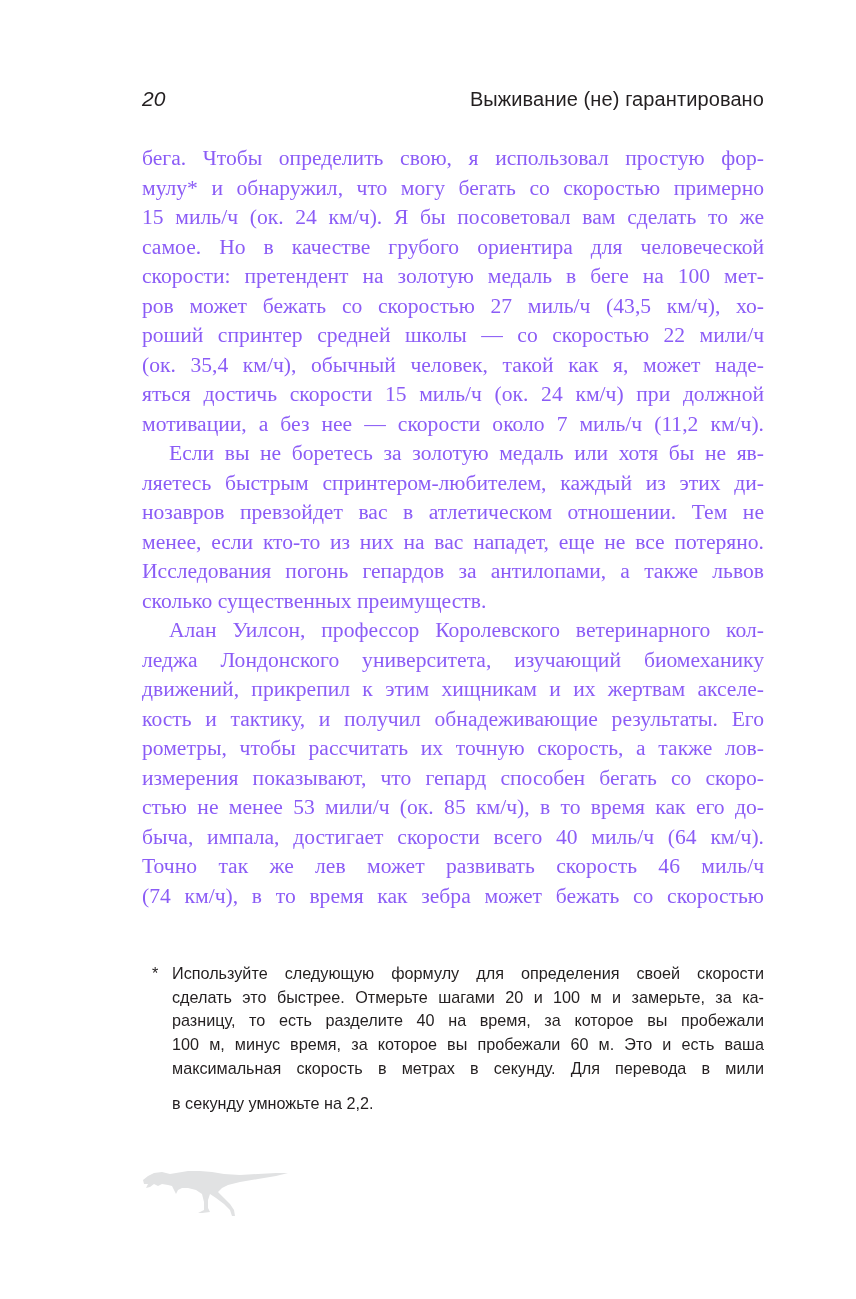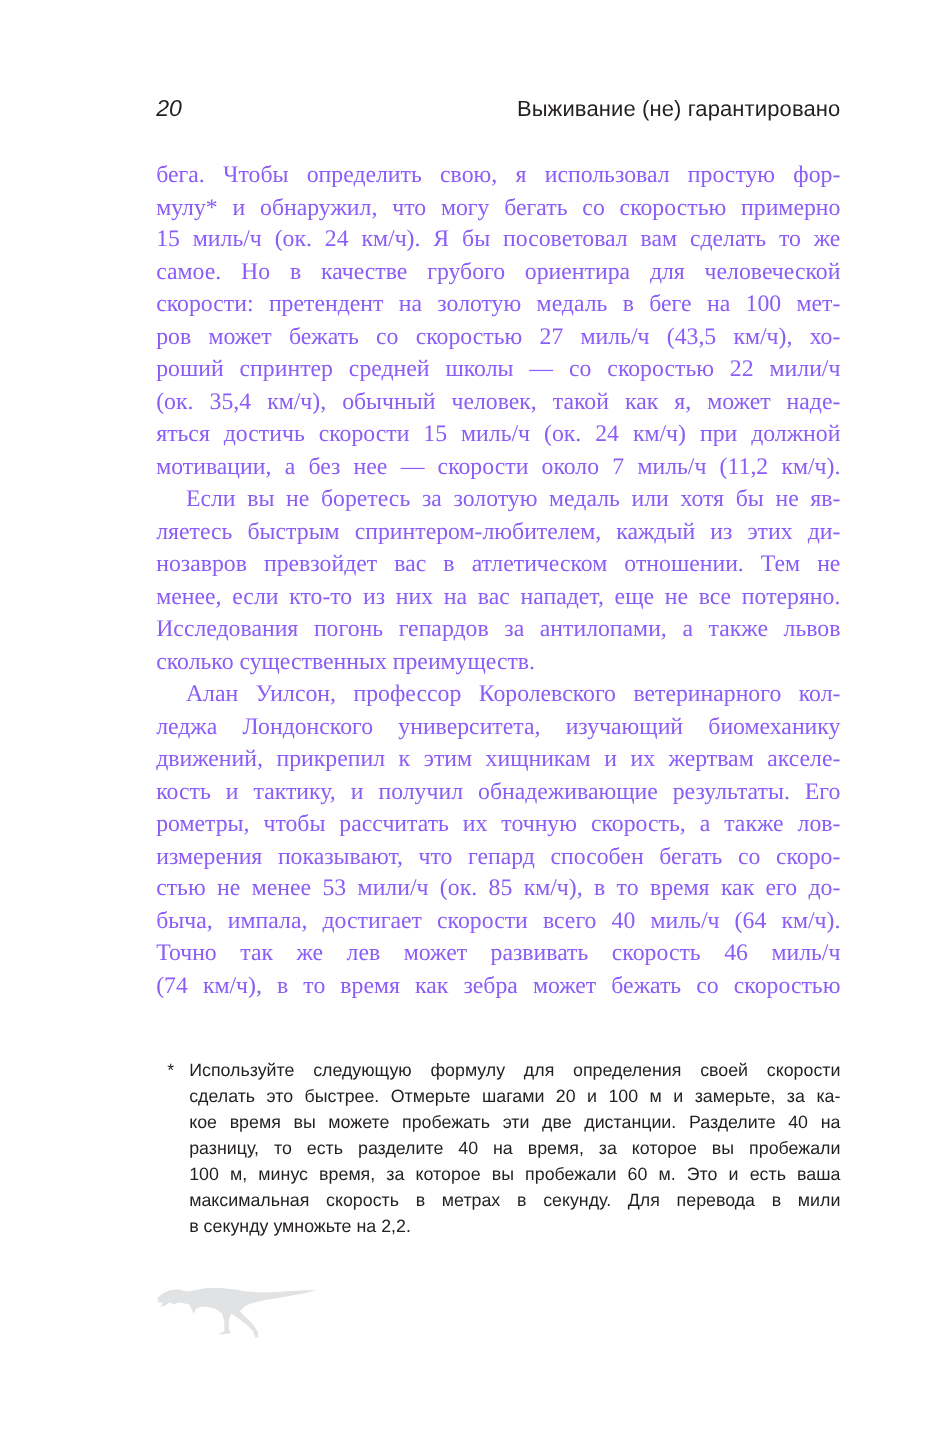--- a/index.html
+++ b/index.html
@@ -75,20 +75,21 @@
       display: block;
       white-space: nowrap;
       text-align: justify;
       text-align-last: justify;
       padding-left: 20px;
       height: 23.7px;
       position: relative;
     }
     .fn-line.last {
       text-align-last: left;
+      margin-top: 12px;
     }
     .fn-marker {
       position: absolute;
       left: 0;
       top: 0;
     }
     .dino {
       position: absolute;
       left: 140px;
       top: 1160px;
@@ -129,21 +130,20 @@
   <span class="line">измерения показывают, что гепард способен бегать со скоро-</span>
   <span class="line">стью не менее 53 мили/ч (ок. 85 км/ч), в то время как его до-</span>
   <span class="line">быча, импала, достигает скорости всего 40 миль/ч (64 км/ч).</span>
   <span class="line">Точно так же лев может развивать скорость 46 миль/ч</span>
   <span class="line">(74 км/ч), в то время как зебра может бежать со скоростью</span>
 </div>
 
 <div class="footnote">
   <span class="fn-line"><span class="fn-marker">*</span><span>Используйте следующую формулу для определения своей скорости</span></span>
   <span class="fn-line">сделать это быстрее. Отмерьте шагами 20 и 100 м и замерьте, за ка-</span>
-  <span class="fn-line">кое время вы можете пробежать эти две дистанции. Разделите 40 на</span>
   <span class="fn-line">разницу, то есть разделите 40 на время, за которое вы пробежали</span>
   <span class="fn-line">100 м, минус время, за которое вы пробежали 60 м. Это и есть ваша</span>
   <span class="fn-line">максимальная скорость в метрах в секунду. Для перевода в мили</span>
   <span class="fn-line last">в секунду умножьте на 2,2.</span>
 </div>
 
 <svg class="dino" viewBox="0 0 150 60" xmlns="http://www.w3.org/2000/svg">
   <path fill="#e1e2e3" d="
     M3,20 L8,16 L14,13 L22,12 L30,14 L36,13 L48,11 L60,11 L72,12 L84,14
     L100,15 L118,14 L136,13 L148,13 L136,16 L118,19 L100,22 L88,25 L82,28

